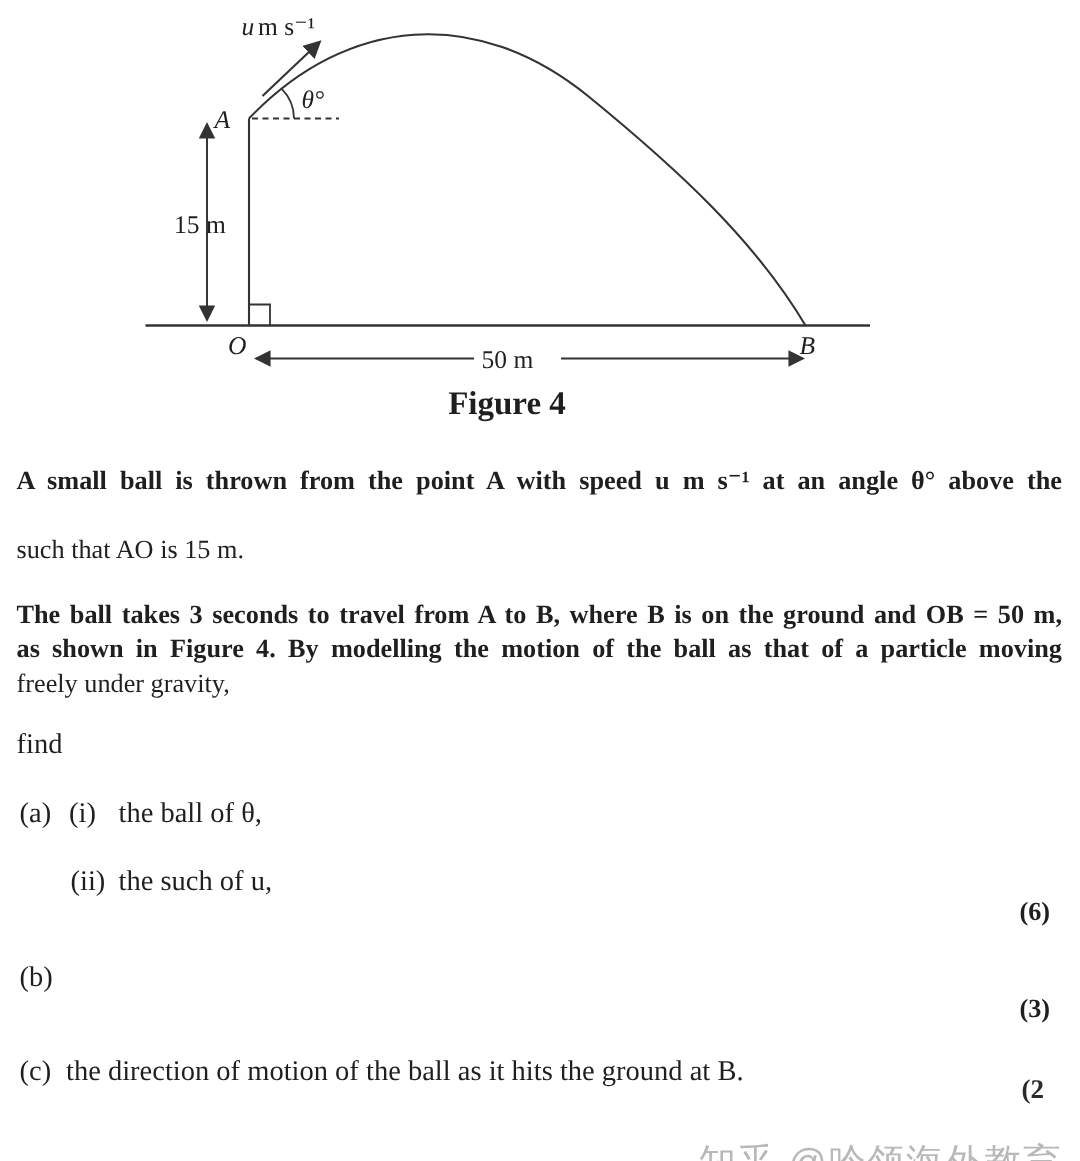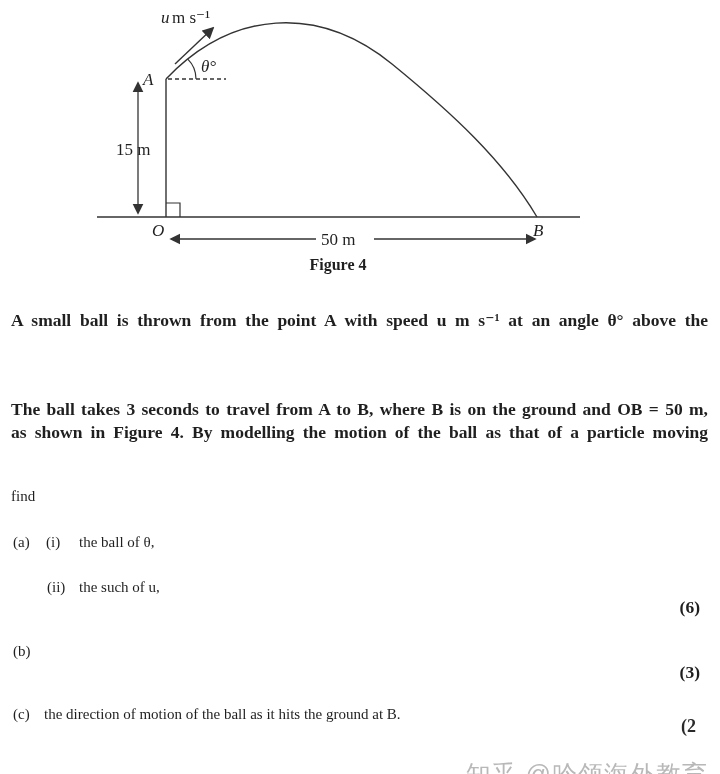--- a/index.html
+++ b/index.html
@@ -5,28 +5,28 @@
   html,body{margin:0;padding:0;background:#e8e8e8;}
   .page{
     position:relative; width:720px; height:774px; background:#ffffff;
     margin:0 auto; overflow:hidden;
     font-family:"Liberation Serif","DejaVu Serif",serif;
     color:#1f1f1f;
   }
   .fig-svg{position:absolute; left:0; top:0;}
   .fig-caption{
     position:absolute; left:0; top:256px; width:676px; text-align:center;
-    font-weight:bold; font-size:16px;
+    font-weight:bold; font-size:22px;
   }
   .tline{
     position:absolute; left:11px; width:697px;
     font-size:17.5px; line-height:23px;
   }
   .just{text-align:justify; text-align-last:justify;font-weight:bold;}
-  .frag{position:absolute; font-size:15px; line-height:23px; white-space:nowrap;}
+  .frag{position:absolute; font-size:19px; line-height:23px; white-space:nowrap;}
   .marks{
     position:absolute; right:20px; font-size:17.5px; font-weight:bold;
     text-align:right; white-space:nowrap;
   }
   .partial-marks{
     position:absolute; right:24px; top:716px; font-size:18px; font-weight:bold;
     color:#2a2a2a; white-space:nowrap; z-index:1;
   }
   .watermark{
     position:absolute; right:12px; top:758px; z-index:2;
@@ -72,23 +72,25 @@
     <text x="533" y="236" class="it">B</text>
 
     <line x1="171" y1="239" x2="316" y2="239" stroke="#333" stroke-width="1.3" marker-start="url(#arw)"></line>
     <line x1="374" y1="239" x2="535" y2="239" stroke="#333" stroke-width="1.3" marker-end="url(#arw)"></line>
     <text x="321" y="245">50 m</text>
   </svg>
 
   <div class="fig-caption">Figure 4</div>
 
   <div class="tline just" style="top:309px">A small ball is thrown from the point A with speed u m s⁻¹ at an angle θ° above the</div>
+  <div class="tline" style="top:355px">such that AO is 15 m.</div>
 
   <div class="tline just" style="top:398px">The ball takes 3 seconds to travel from A to B, where B is on the ground and OB = 50 m,</div>
   <div class="tline just" style="top:421px">as shown in Figure 4.  By modelling the motion of the ball as that of a particle moving</div>
+  <div class="tline" style="top:444px">freely under gravity,</div>
 
   <div class="frag" style="left:11px; top:485px">find</div>
 
   <div class="frag" style="left:13px; top:531px">(a)</div>
   <div class="frag" style="left:46px; top:531px">(i)</div>
   <div class="frag" style="left:79px; top:531px">the ball of θ,</div>
 
   <div class="frag" style="left:47px; top:576px">(ii)</div>
   <div class="frag" style="left:79px; top:576px">the such of u,</div>
 

